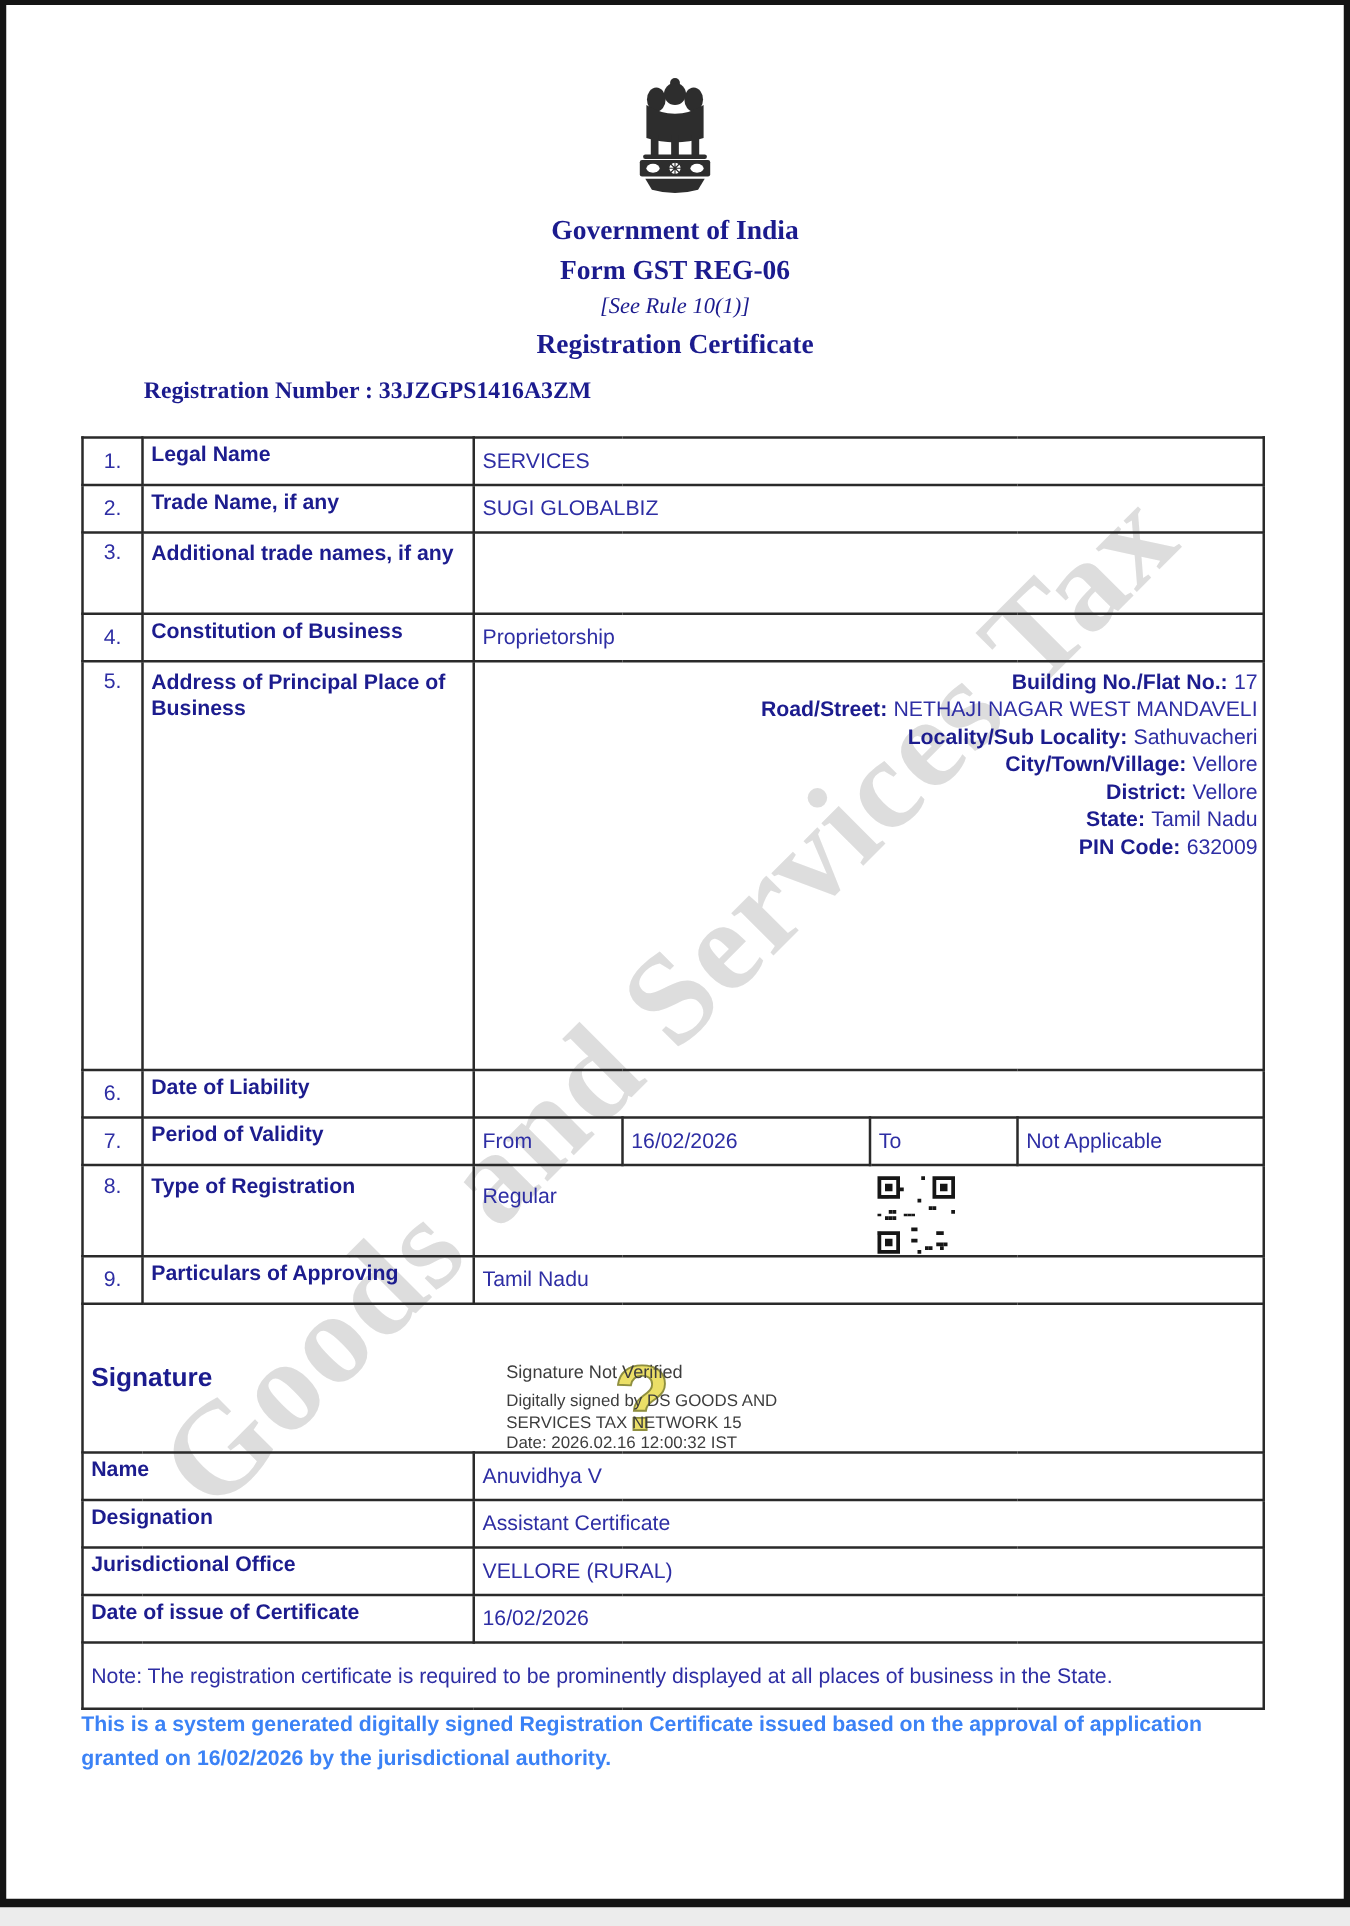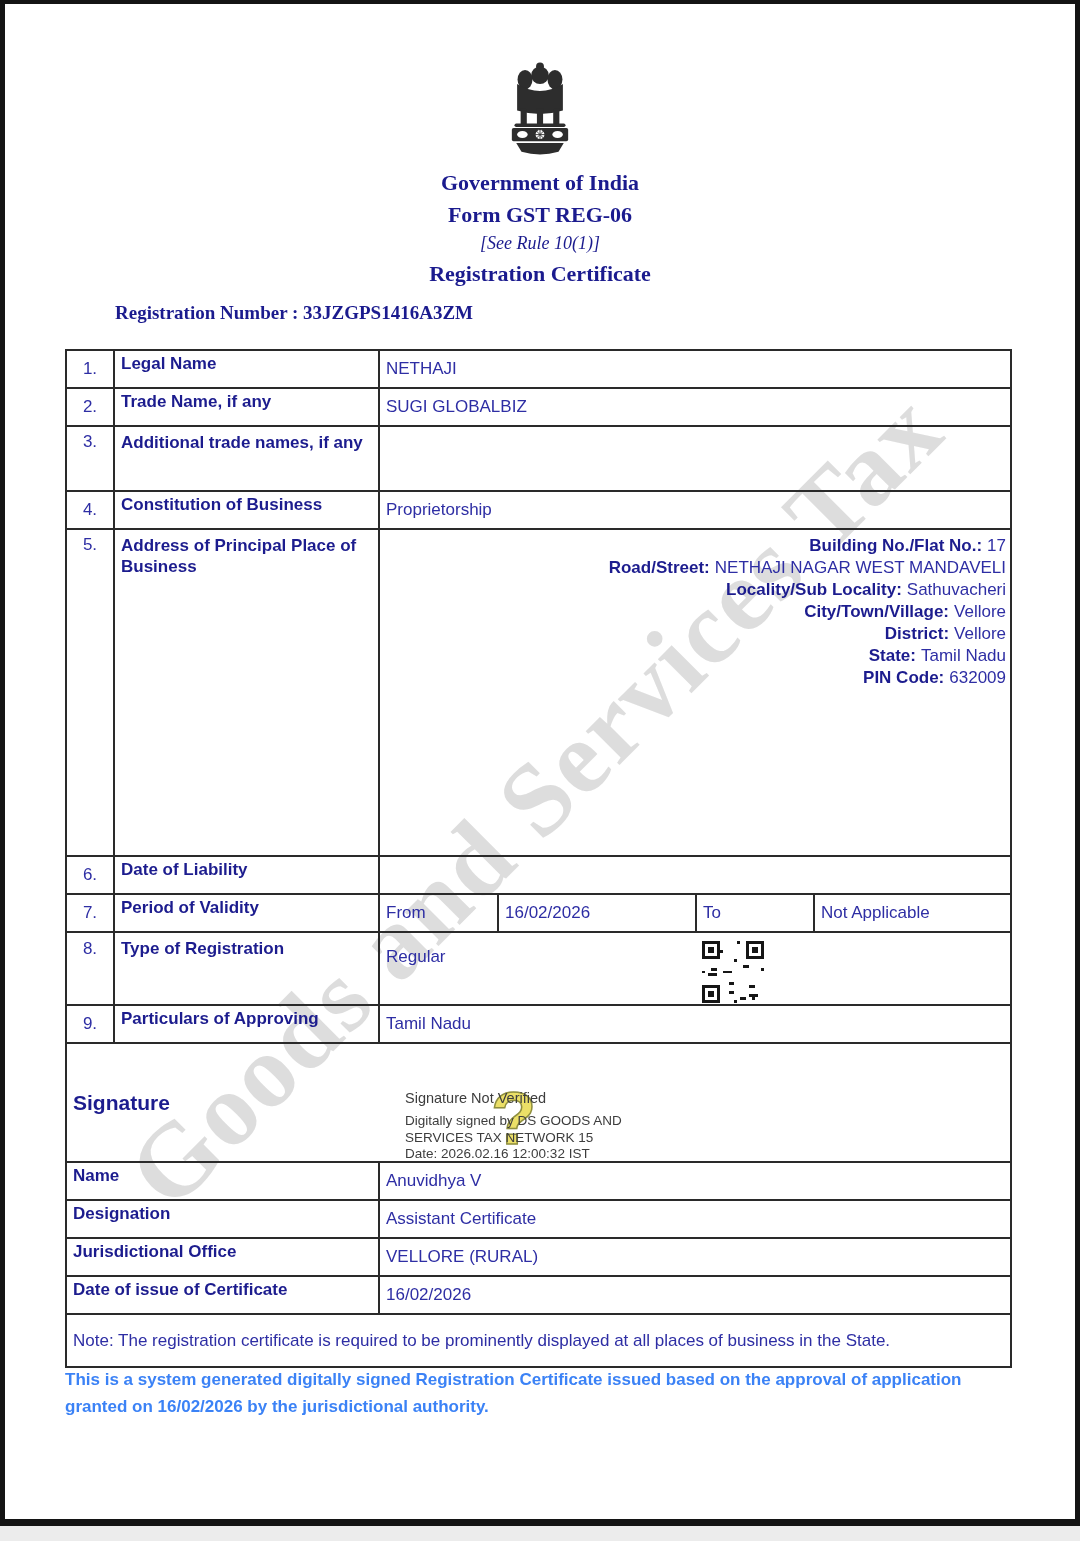--- a/index.html
+++ b/index.html
@@ -135,21 +135,21 @@
           <col style="width:265px">
           <col style="width:119px">
         <col style="width:198px">
           <col style="width:118px">
           <col style="width:197px">
       </colgroup>
       <tbody>
           <tr style="height:36px">
         <td class="num">1.</td>
         <td class="lbl">Legal Name</td>
-        <td class="val" colspan="4">NETHAJI</td>
+        <td class="val" colspan="4">SERVICES</td>
       </tr>
       <tr style="height:36px">
         <td class="num">2.</td>
         <td class="lbl">Trade Name, if any</td>
         <td class="val" colspan="4">SUGI GLOBALBIZ</td>
       </tr>
       <tr style="height:65px" class="v-top">
         <td class="num" style="vertical-align:top;padding-top:5px">3.</td>
         <td class="lbl">Additional trade names, if any</td>
         <td class="val" colspan="4"></td>

